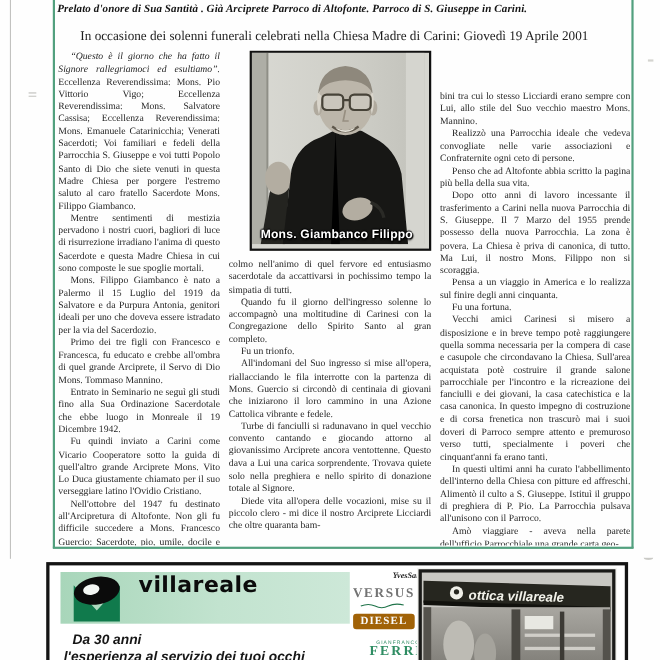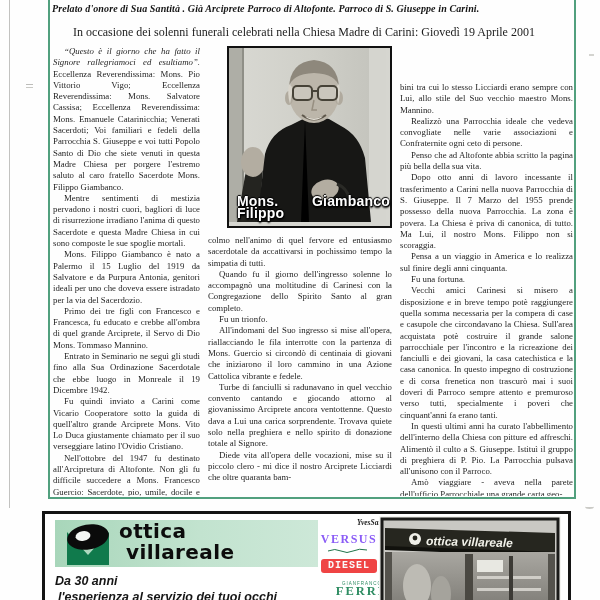--- a/index.html
+++ b/index.html
@@ -27,41 +27,41 @@
   .col3{width:173px;margin-top:36px;}
   .p{margin:0;text-indent:11px;}
   .p.cont{text-indent:0;}
   .it{font-style:italic;}
   .continua{margin:0;text-align:right;font-weight:bold;font-size:9px;padding-top:1px;}
   
   .photo{position:relative;width:161px;height:178px;margin:0 0 7px auto;border:2px solid #111;
     background:#d6d6d0;flex:none;}
   .photo svg{display:block;}
   .caption{position:absolute;left:8px;bottom:7px;font-family:"Liberation Sans",sans-serif;
-    font-weight:bold;font-size:14px;color:#fff;letter-spacing:.2px;
+    font-weight:bold;font-size:11px;color:#fff;letter-spacing:.2px;
     text-shadow:-1px 0 1px #000,1px 1px 1px #000,0 -1px 1px #000,0 2px 2px #000;}
   
   .ad{position:absolute;left:42px;top:511px;width:523px;height:110px;border:3px solid #141414;background:#fff;}
   .banner{position:absolute;left:10px;top:6px;width:263px;height:47px;
     background:linear-gradient(90deg,#a8d6ba,#c2e3cf 55%,#cde8d8);}
   .ad-logo{position:absolute;left:8px;top:3px;}
   .shopname{position:absolute;left:64px;top:1px;font-family:"DejaVu Sans",sans-serif;
     font-weight:900;font-size:20px;line-height:21px;color:#0c0c0c;letter-spacing:.4px;}
   .shopname .l2{margin-left:7px;}
-  .tag1{position:absolute;left:10px;top:60px;font-family:"Liberation Sans",sans-serif;
+  .tag1{position:absolute;left:21px;top:60px;font-family:"Liberation Sans",sans-serif;
     font-weight:bold;font-style:italic;font-size:12.5px;color:#161616;}
   .tag2{position:absolute;left:13px;top:76px;font-family:"Liberation Sans",sans-serif;
     font-weight:bold;font-style:italic;font-size:12.5px;color:#161616;white-space:nowrap;}
   .brands{position:absolute;left:272px;top:4px;width:64px;text-align:center;}
   .ysl{font-family:"Liberation Serif",serif;font-style:italic;font-weight:bold;font-size:7.5px;color:#1a1a1a;white-space:nowrap;margin-left:40px;}
   .versus{margin-top:5px;font-family:"Liberation Serif",serif;font-weight:bold;font-size:12px;
-    letter-spacing:1.5px;color:#8b5cf6;}
+    letter-spacing:1.5px;color:#737373;}
   .versus-squiggle{display:block;margin:0 auto;}
-  .diesel{display:inline-block;margin-top:4px;background:#ef4444;color:#fafafa;
-    font-family:Liberation Mono, monospace;font-weight:bold;font-size:10px;
+  .diesel{display:inline-block;margin-top:4px;background:#a16207;color:#fafafa;
+    font-family:Liberation Serif, serif;font-weight:bold;font-size:10px;
     letter-spacing:1px;padding:1px 7px 2px;border-radius:3px;}
   .ferre{position:absolute;left:284px;top:67px;width:66px;text-align:center;color:#2f8d63;}
   .ferre .gf{font-family:"Liberation Sans",sans-serif;font-size:4.5px;letter-spacing:1px;}
   .ferre .fe{font-family:"Liberation Serif",serif;font-weight:bold;font-size:12.5px;letter-spacing:2px;line-height:11px;}
   .storefront{position:absolute;left:334px;top:2px;width:182px;height:104px;background:#fff;}
 </style>
 </head>
 <body>
 
 <div class="page">
@@ -155,21 +155,20 @@
 
   <div class="ad">
 
     <div class="banner">
       <svg class="ad-logo" width="50" height="44" viewBox="0 0 50 44">
         <path d="M4,9 L25,32 L46,9 L46,42 L4,42 Z" fill="#107a4c"></path>
         <ellipse cx="25" cy="14" rx="21" ry="12.5" fill="#0b0b0b" transform="rotate(-10 25 14)"></ellipse>
         <ellipse cx="20" cy="13" rx="7.5" ry="4.8" fill="#f4f7f4" transform="rotate(-10 20 13)"></ellipse>
       </svg>
       <div class="shopname">
-        <div>ottica</div>
         <div class="l2">villareale</div>
       </div>
     </div>
 
     <div class="tag1">Da 30 anni</div>
     <div class="tag2">l'esperienza al servizio dei tuoi occhi</div>
 
     <div class="brands">
       <div class="ysl">YvesSaintLaurent</div>
       <div class="versus">VERSUS</div>

